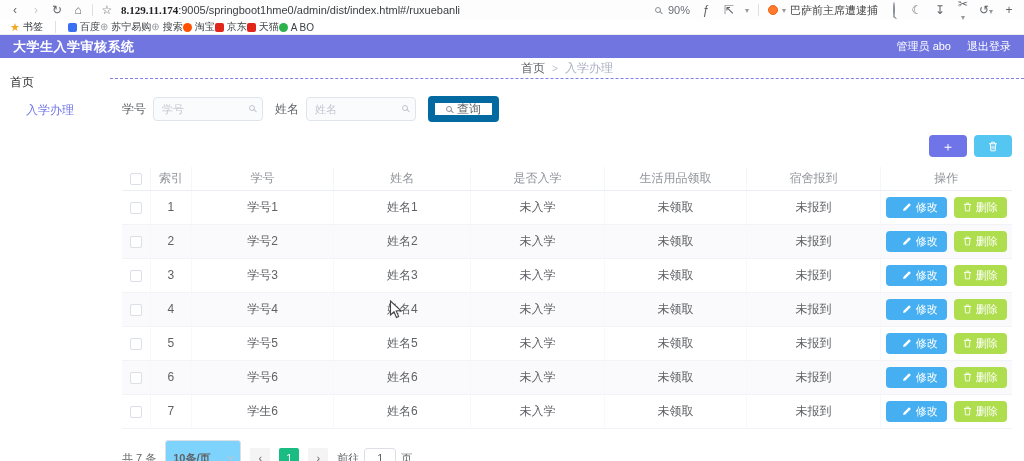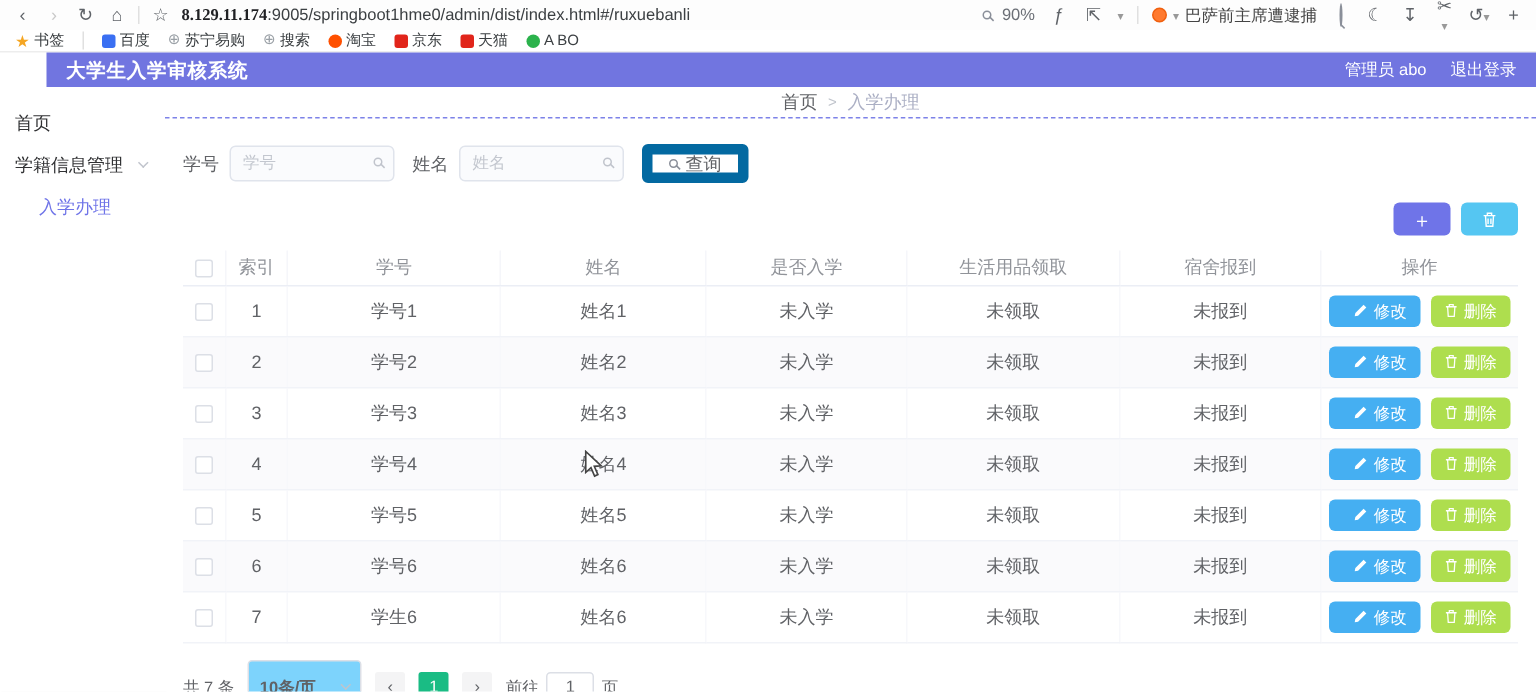--- a/index.html
+++ b/index.html
@@ -22,21 +22,21 @@
   .mini-caret { font-size:8px; color:#999; }
 
   .bookmarks-bar { height:15px; display:flex; align-items:center; padding:0 10px; gap:12px; font-size:10px; color:#3c4043; background:#fff; border-bottom:1px solid #ededed; }
   .bm-star { color:#f5a623; font-size:11px; }
   .bm-item { display:flex; align-items:center; gap:3px; }
   .bm-ic { width:9px; height:9px; display:inline-block; border-radius:2px; }
   .bm-ic.circle { border-radius:50%; }
   .bm-globe { color:#9aa0a6; font-size:10px; line-height:1; }
 
   
-  .app-header { height:23px; background:var(--header-bg,#7175e0); display:flex; align-items:center; padding:0 13px; color:#fff;margin-left:31px; }
+  .app-header { height:23px; background:var(--header-bg,#7175e0); display:flex; align-items:center; padding:0 13px; color:#fff; }
   .app-title { font-size:13px; font-weight:bold; letter-spacing:.5px; }
   .header-right { margin-left:auto; display:flex; gap:16px; font-size:11px; }
   .header-right span { cursor:default; }
 
   
   .layout { display:flex; height:403px; }
   .sidebar { width:110px; background:#fff; padding-top:10px; flex:0 0 110px; box-shadow:1px 0 0 #f2f2f5; }
   .side-item { height:28px; display:flex; align-items:center; justify-content:space-between; padding:0 12px 0 10px; font-size:12px; color:#303133; }
   .chev { width:5px; height:5px; border:solid #c0c4cc; border-width:0 1px 1px 0; display:inline-block; }
   .chev.down { transform:rotate(45deg); margin-top:-3px; }
@@ -128,21 +128,21 @@
     <span class="nav-ic">+</span>
   </div>
 </div>
 
 <div class="bookmarks-bar">
   <span class="bm-item">
     <span class="bm-star">★</span>
     <span>书签</span>
   </span>
   <span class="vsep"></span>
-  <span style="display:flex;gap:12px;align-items:center;">
+  <span style="display:flex;gap:0;align-items:center;">
       <span class="bm-item">
         <span class="bm-ic square" style="background: rgb(58, 111, 242);"></span>
         <span>百度</span>
       </span>
       <span class="bm-item">
         <span class="bm-globe">⊕</span>
         <span>苏宁易购</span>
       </span>
       <span class="bm-item">
         <span class="bm-globe">⊕</span>
@@ -173,24 +173,20 @@
     <span>管理员 abo</span>
     <span>退出登录</span>
   </div>
 </div>
 
 <div class="layout">
   <div class="sidebar">
     <div>
         <div class="side-item">
           <span>首页</span>
-        </div>
-        <div class="side-item">
-          <span>学籍信息管理</span>
-          <span class="chev down"></span>
         </div>
         <div class="side-sub active">
           <span>入学办理</span>
         </div>
       </div>
   </div>
 
   <div class="main">
     <div class="breadcrumb">
       <span class="bc-home">首页</span>

